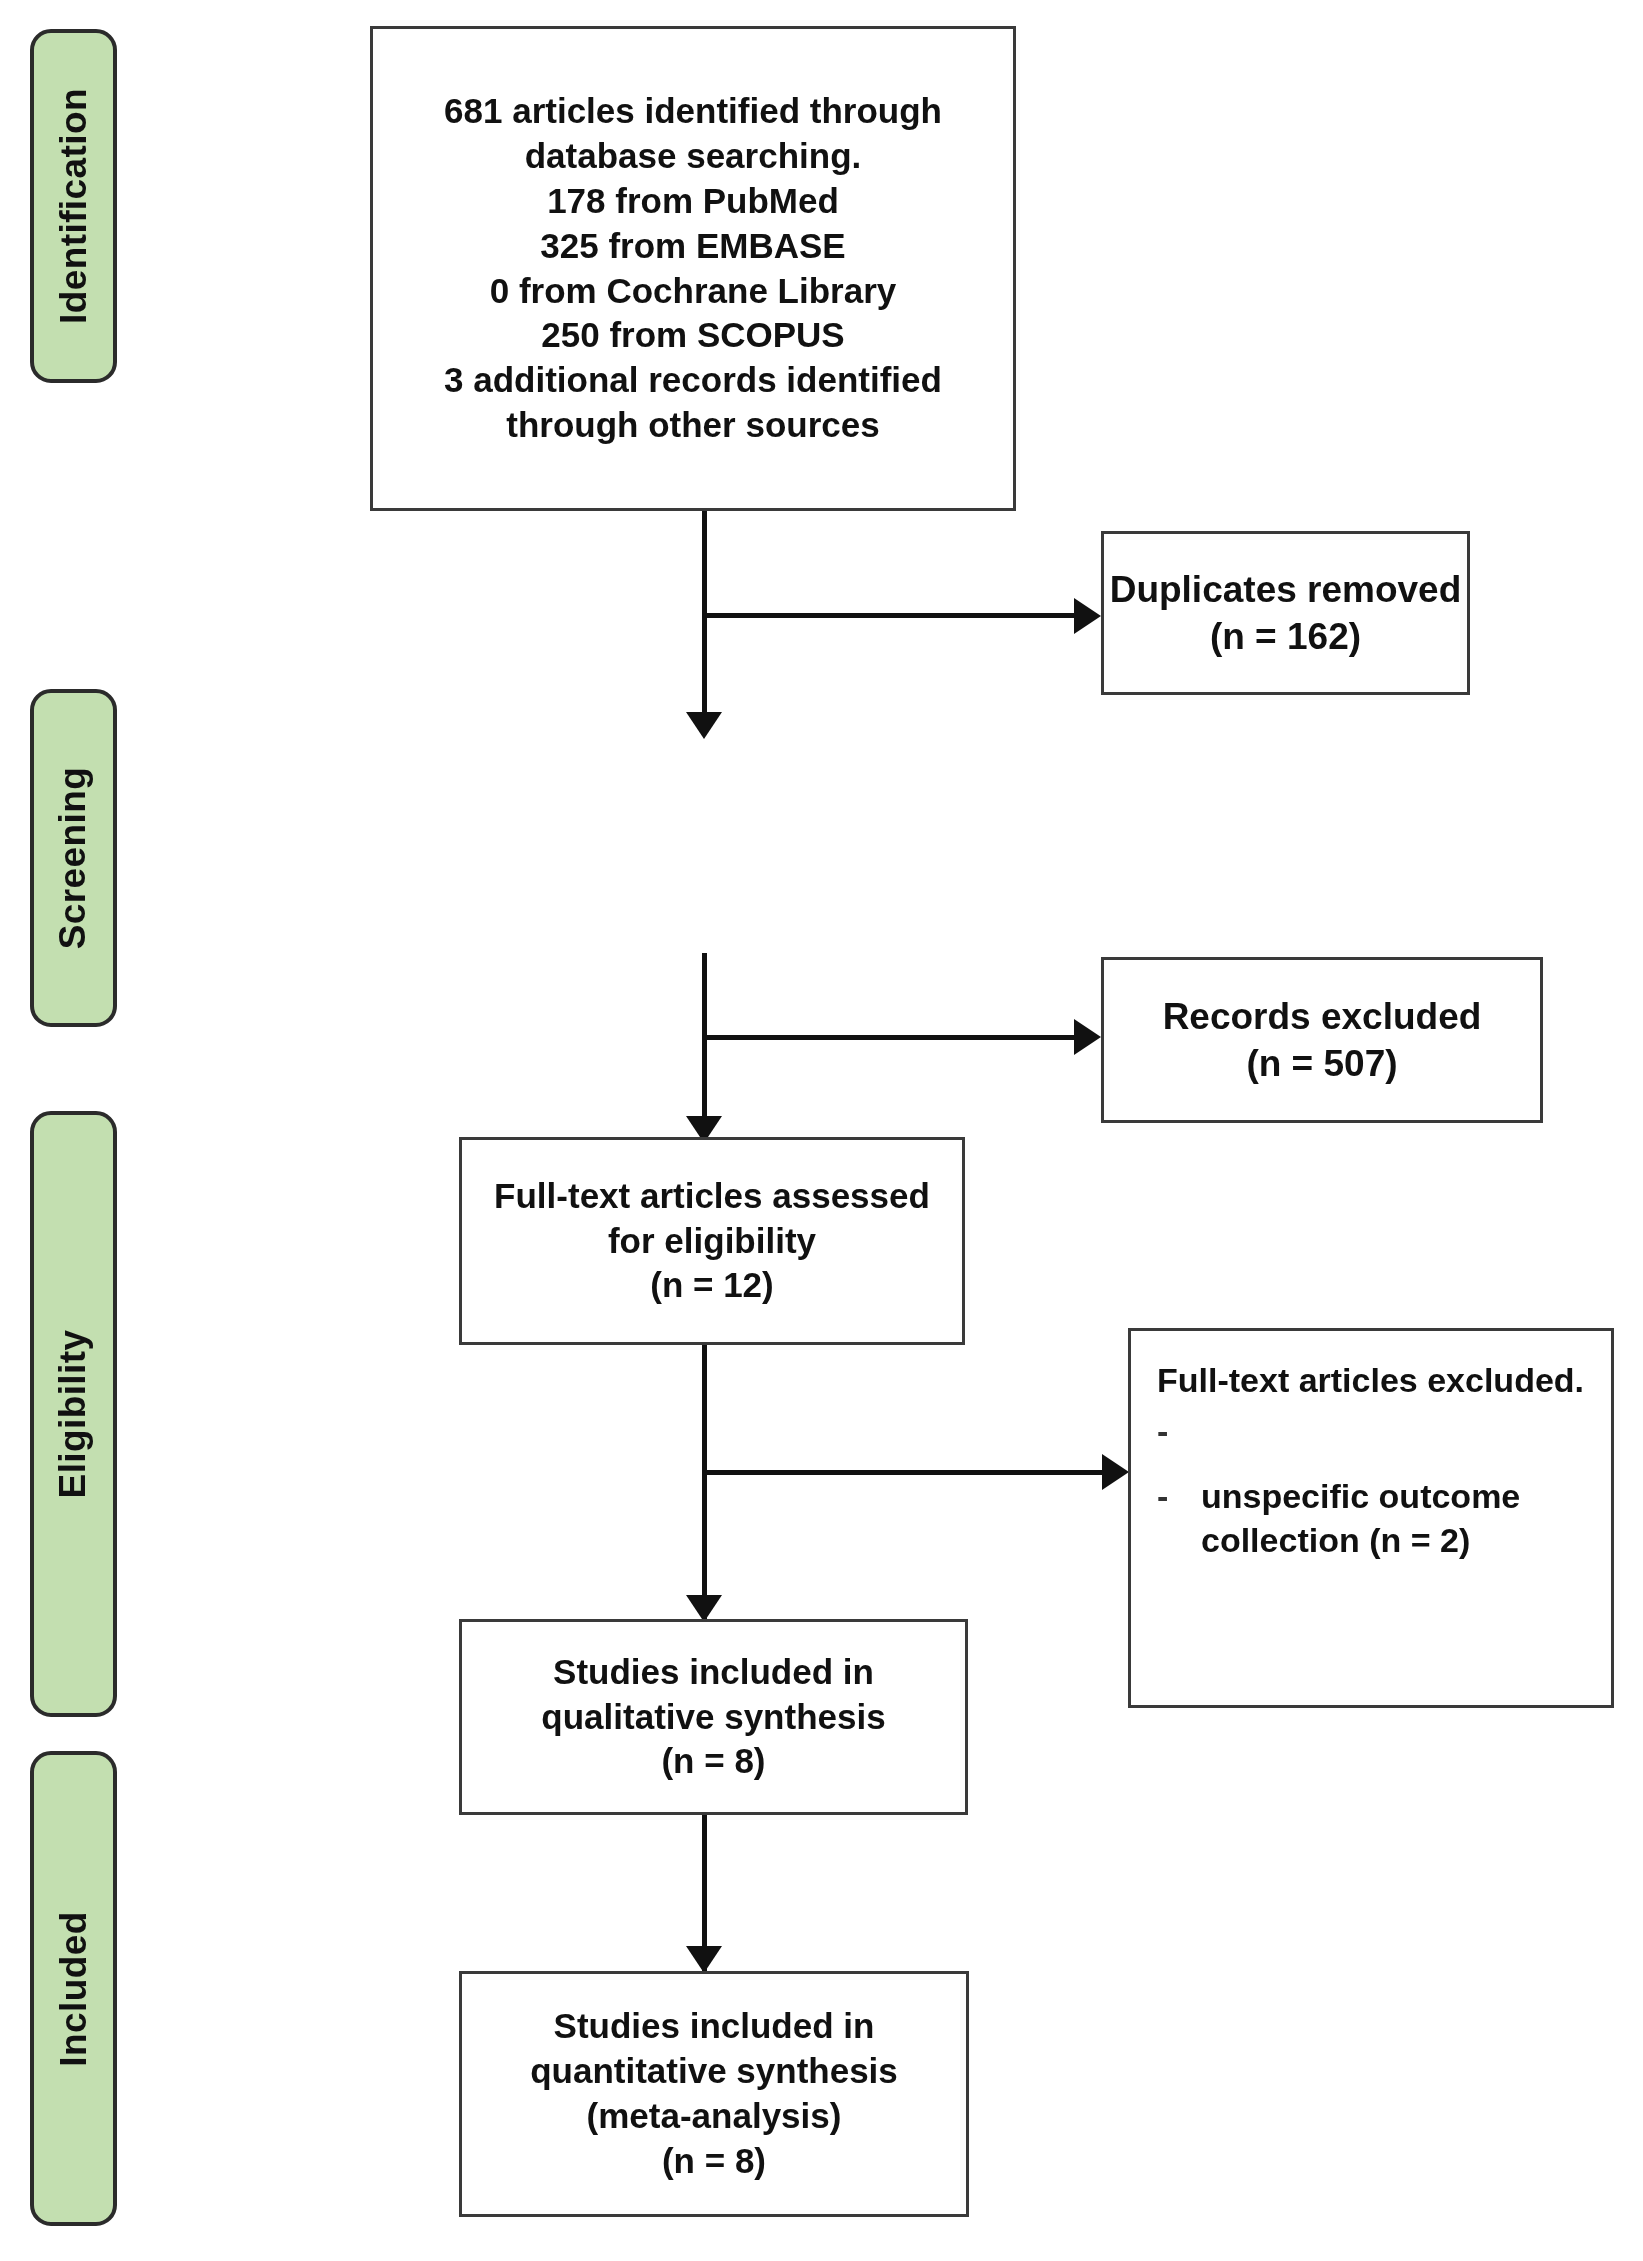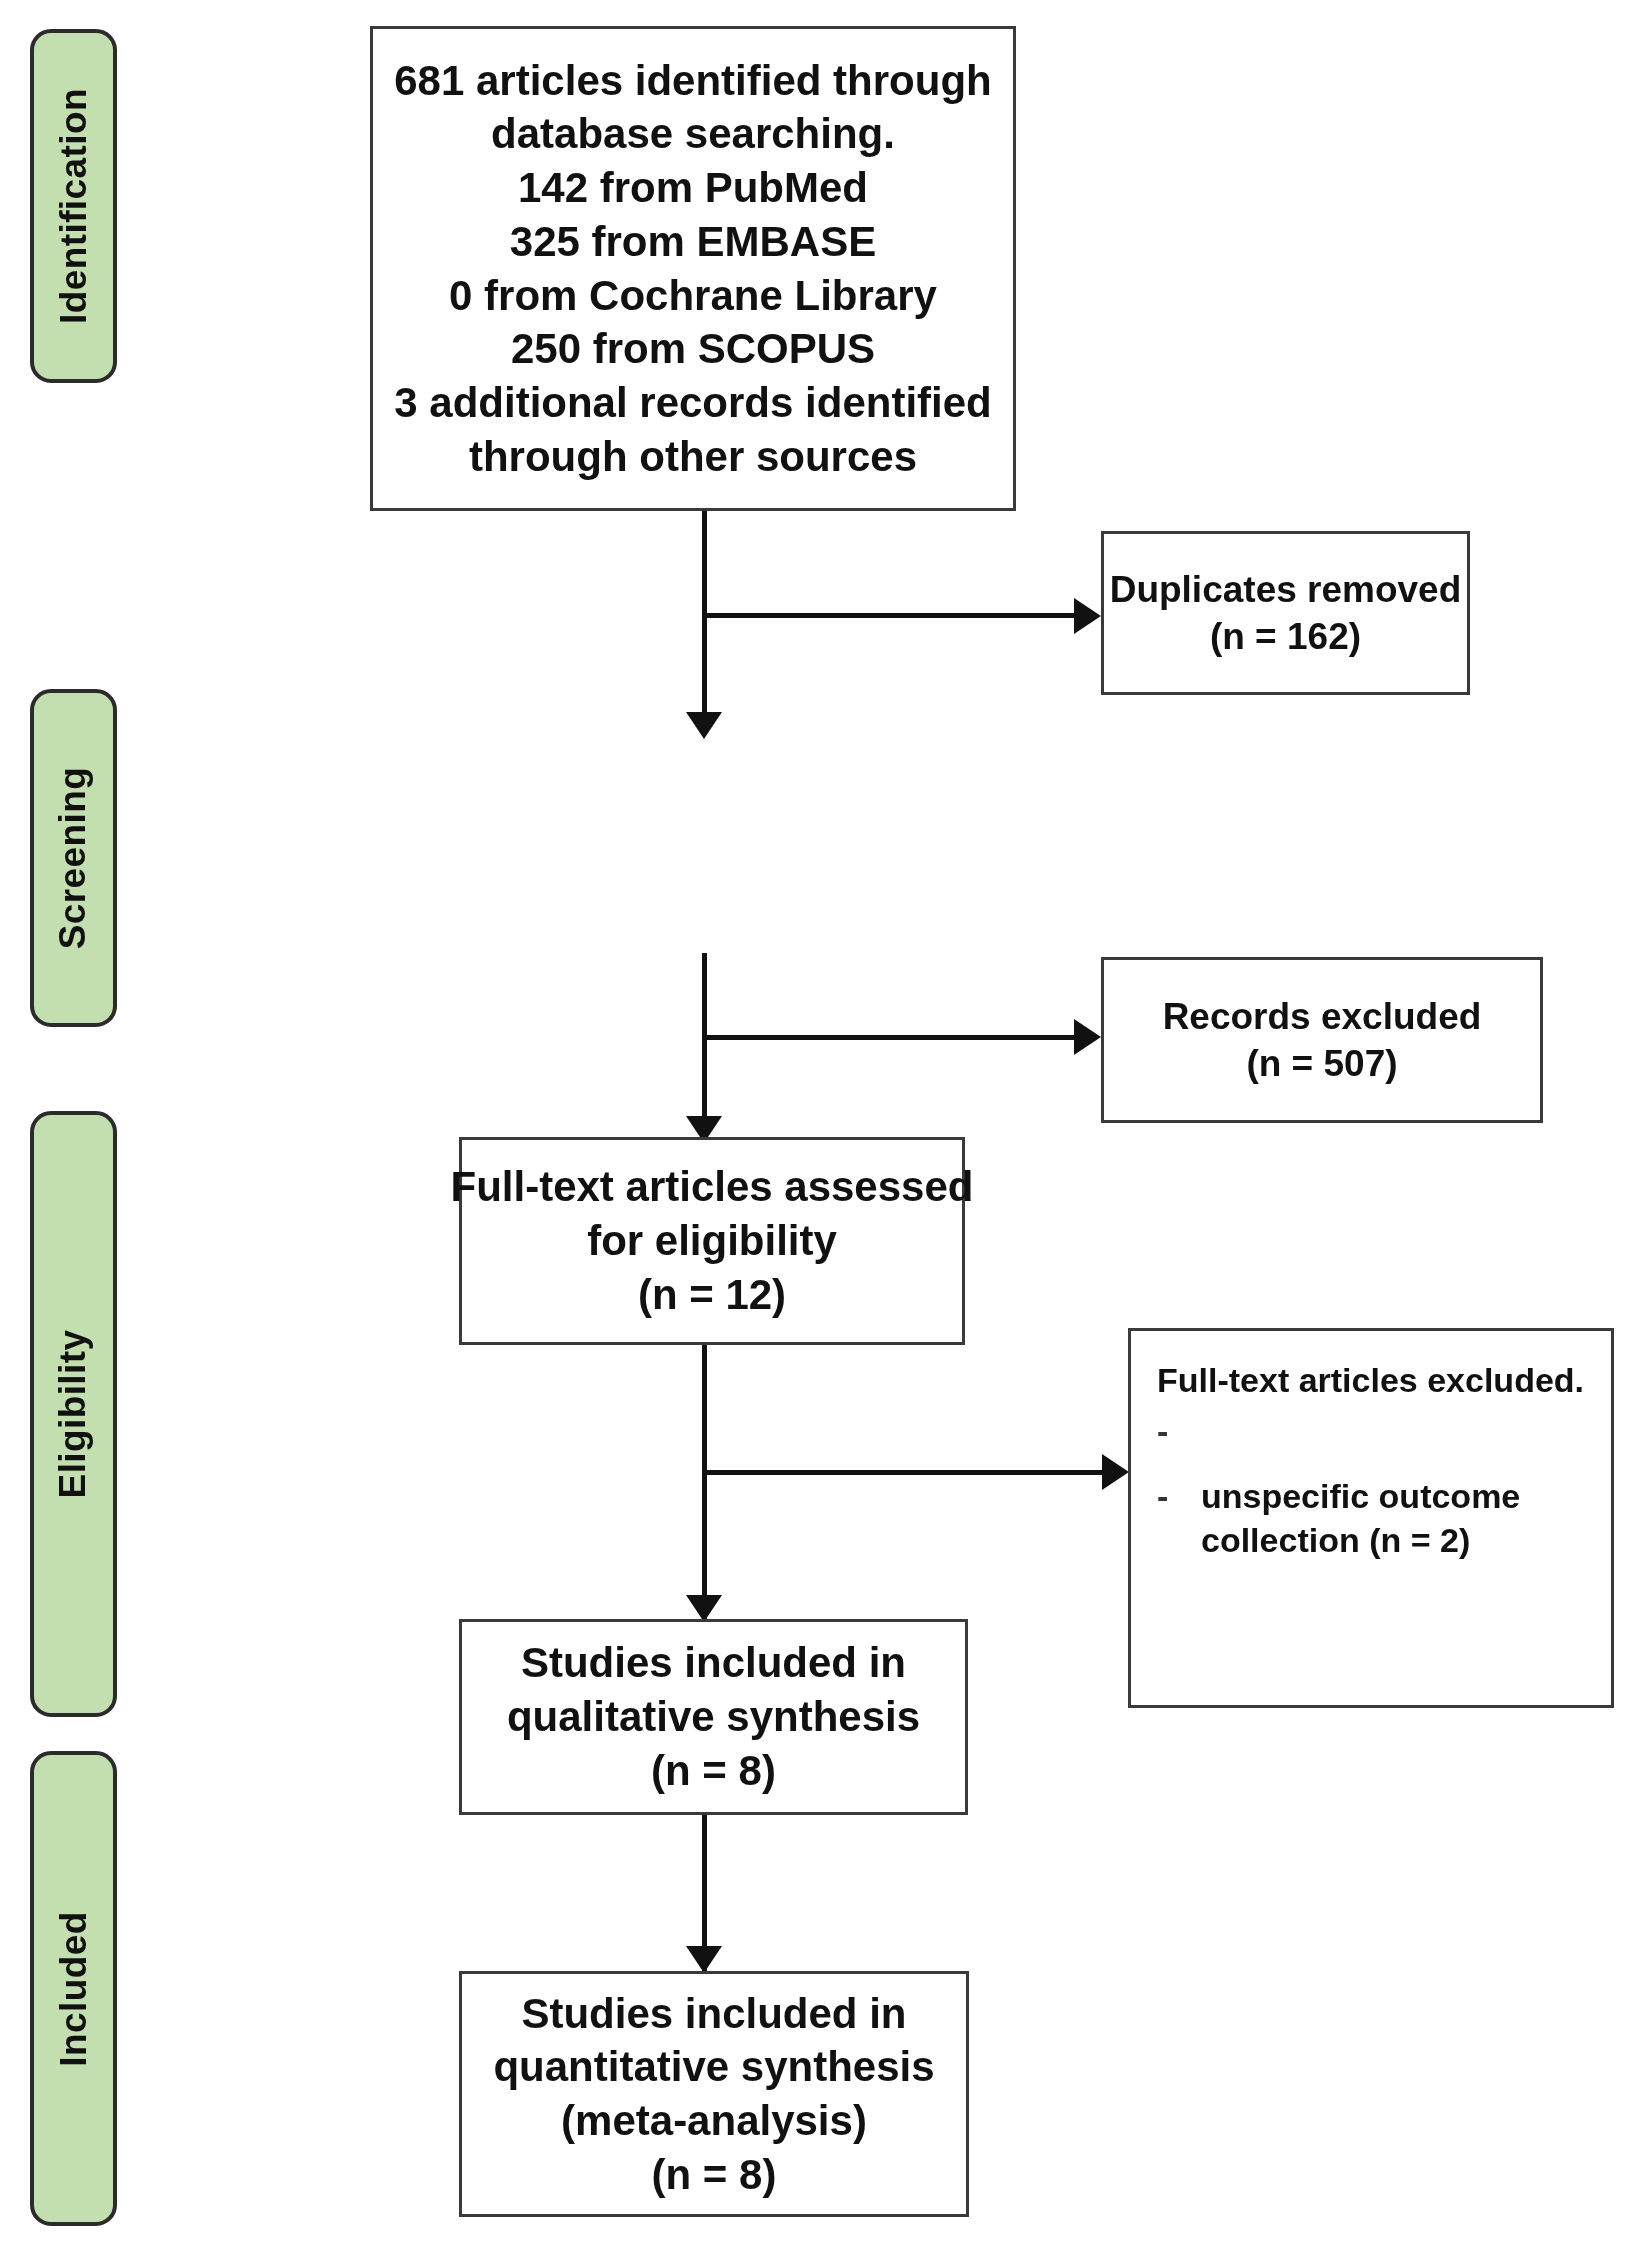--- a/index.html
+++ b/index.html
@@ -54,21 +54,21 @@
     color: #111111;
     font-weight: bold;
     font-family: "Liberation Sans", sans-serif;
   }
   .flow-box .line {
     display: block;
     line-height: 1.28;
     white-space: nowrap;
   }
 
-  .fs-main { font-size: 42px; }
+  .fs-main { font-size: 35px; }
   .fs-side { font-size: 37px; }
 
   
   .detail-box {
     align-items: flex-start;
     justify-content: flex-start;
     text-align: left;
     padding: 27.5px 21px 16px 26px;
   }
   .detail-box .heading {
@@ -161,21 +161,21 @@
   <div class="arrow-down" style="left:686px; top:1595px;"></div>
   <div class="hline" style="left:702px; top:1470px; width:408px;"></div>
   <div class="arrow-right" style="left:1102px; top:1454px;"></div>
 
   <div class="vline" style="left:702px; top:1815px; height:182px;"></div>
   <div class="arrow-down" style="left:686px; top:1946px;"></div>
 
   <div class="flow-box fs-main" style="left:370px; top:26px; width:646px; height:485px;">
     <span class="line">681 articles identified through</span>
     <span class="line">database searching.</span>
-    <span class="line">142 from PubMed</span>
+    <span class="line">178 from PubMed</span>
     <span class="line">325 from EMBASE</span>
     <span class="line">0 from Cochrane Library</span>
     <span class="line">250 from SCOPUS</span>
     <span class="line">3 additional records identified</span>
     <span class="line">through other sources</span>
   </div>
 
   <div class="flow-box fs-side" style="left:1101px; top:531px; width:369px; height:164px;">
     <span class="line">Duplicates removed</span>
     <span class="line">(n = 162)</span>

